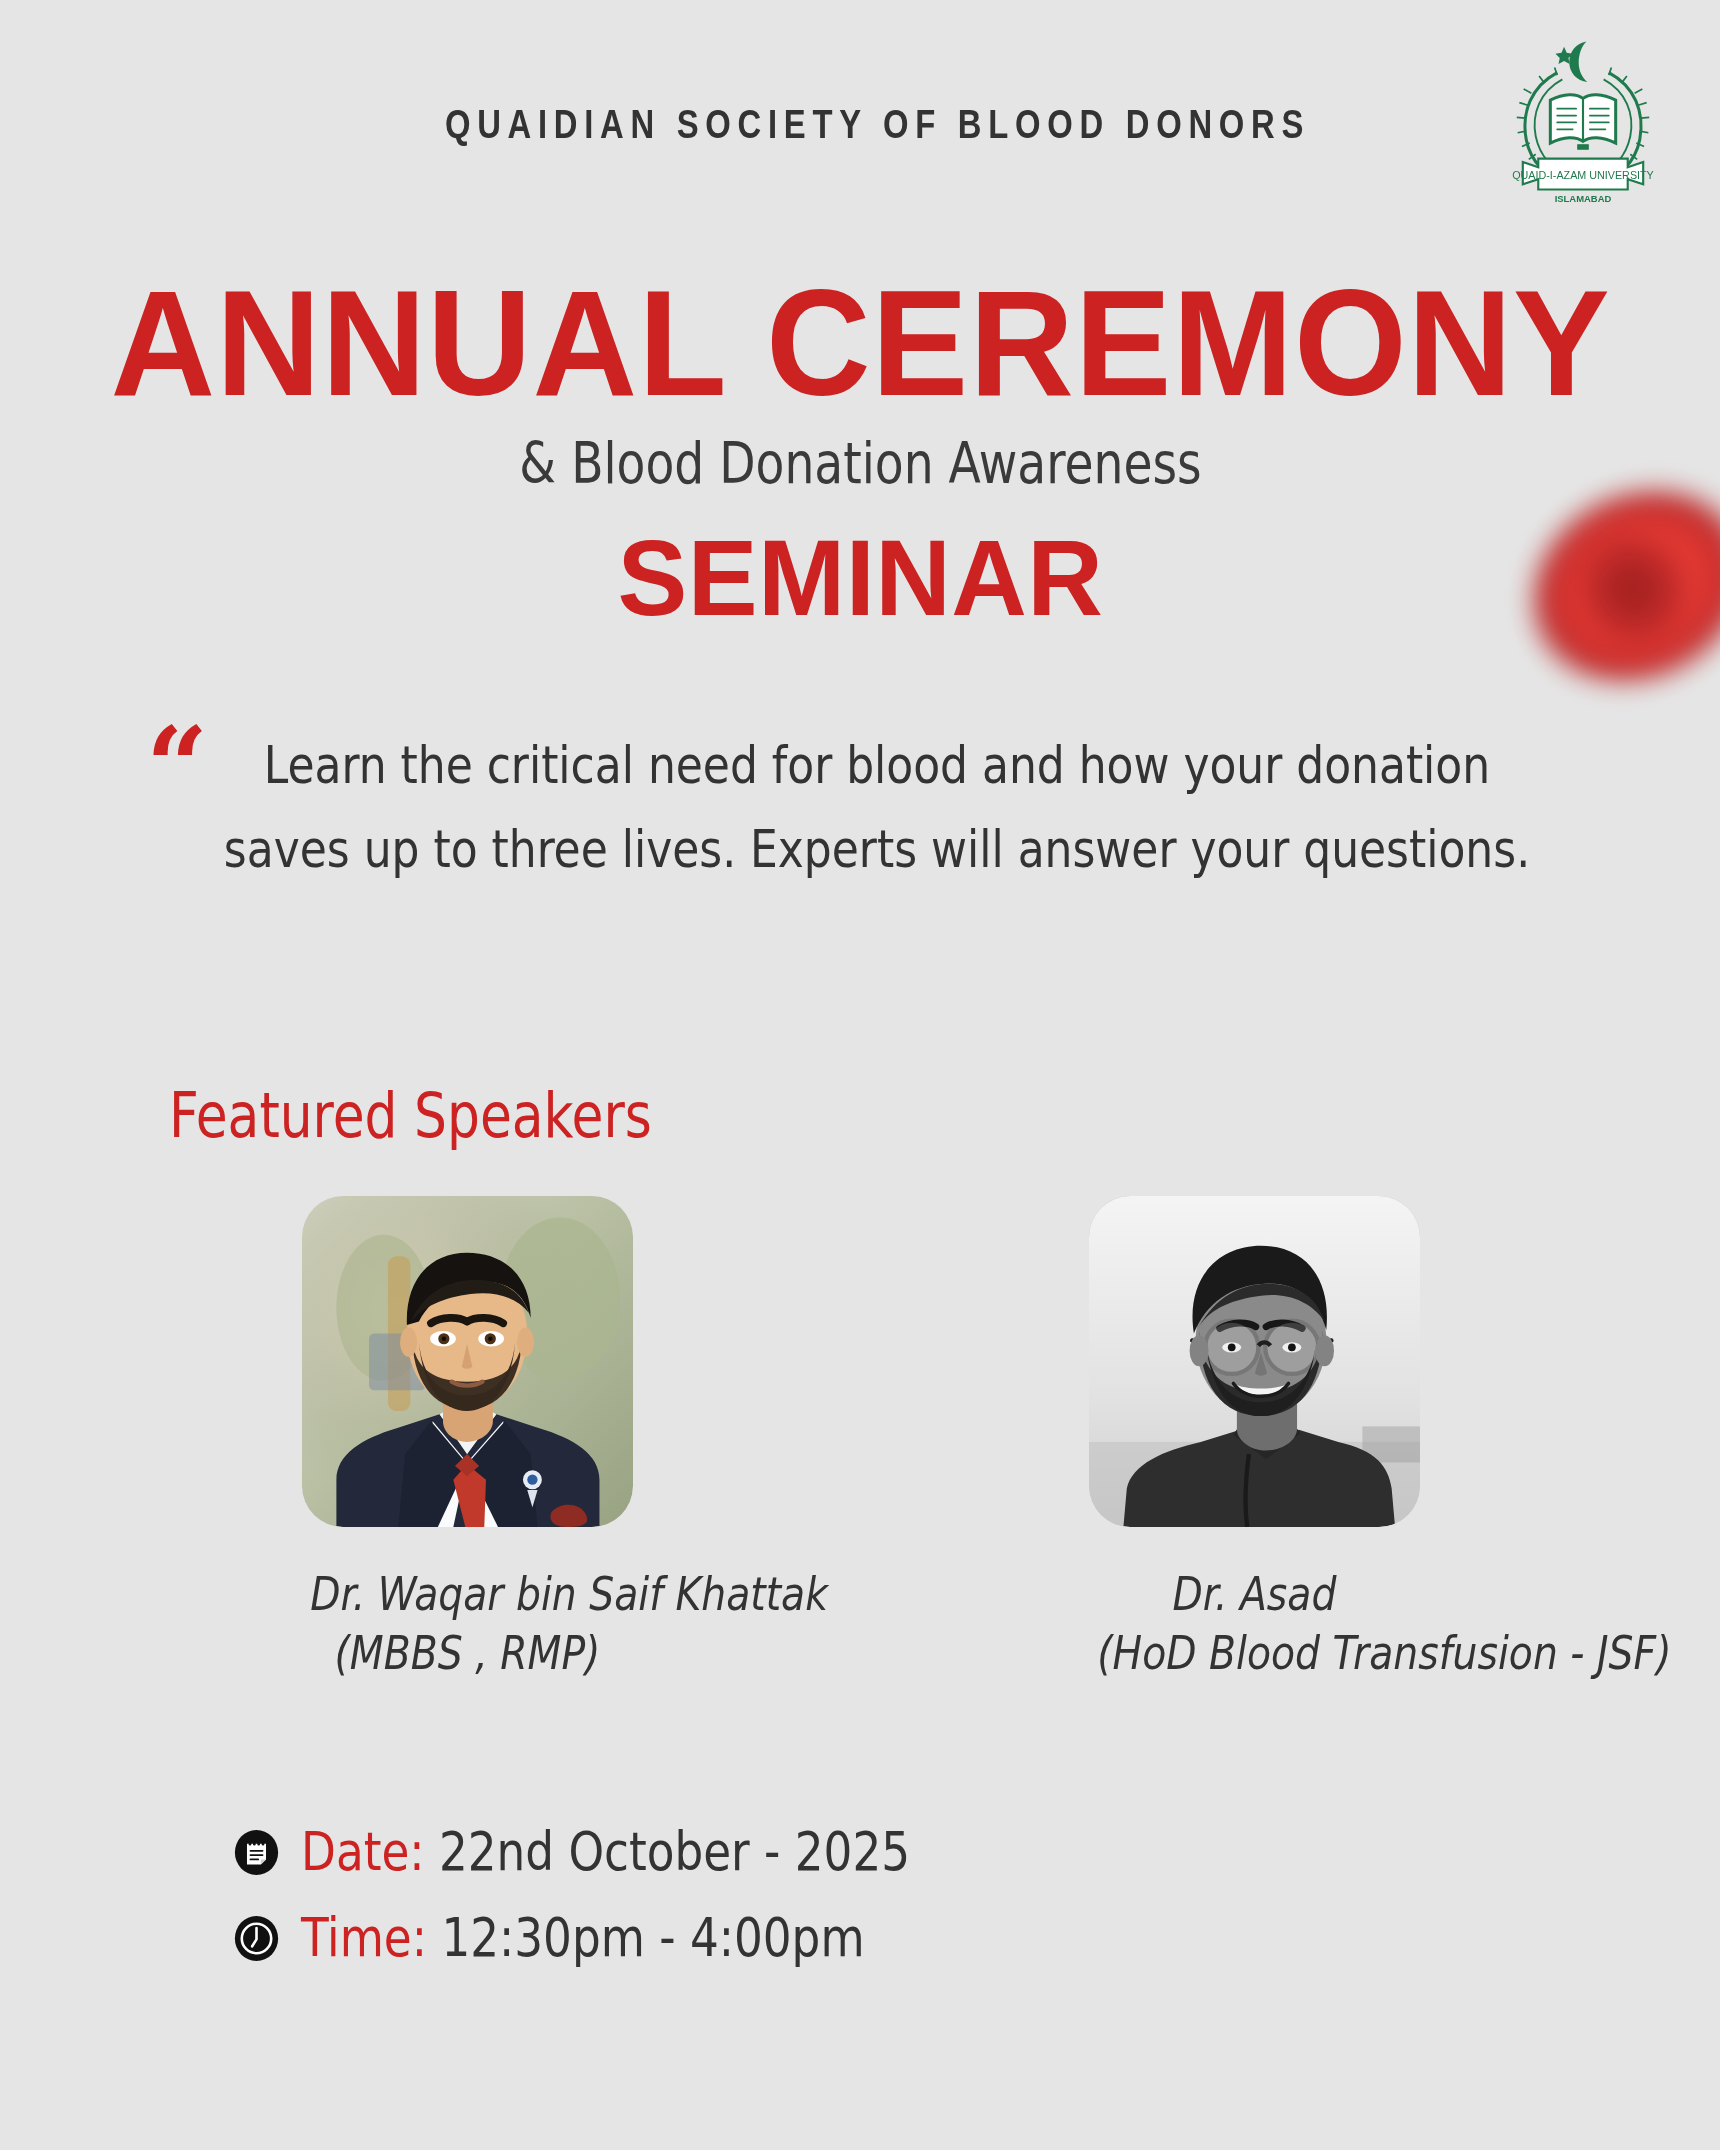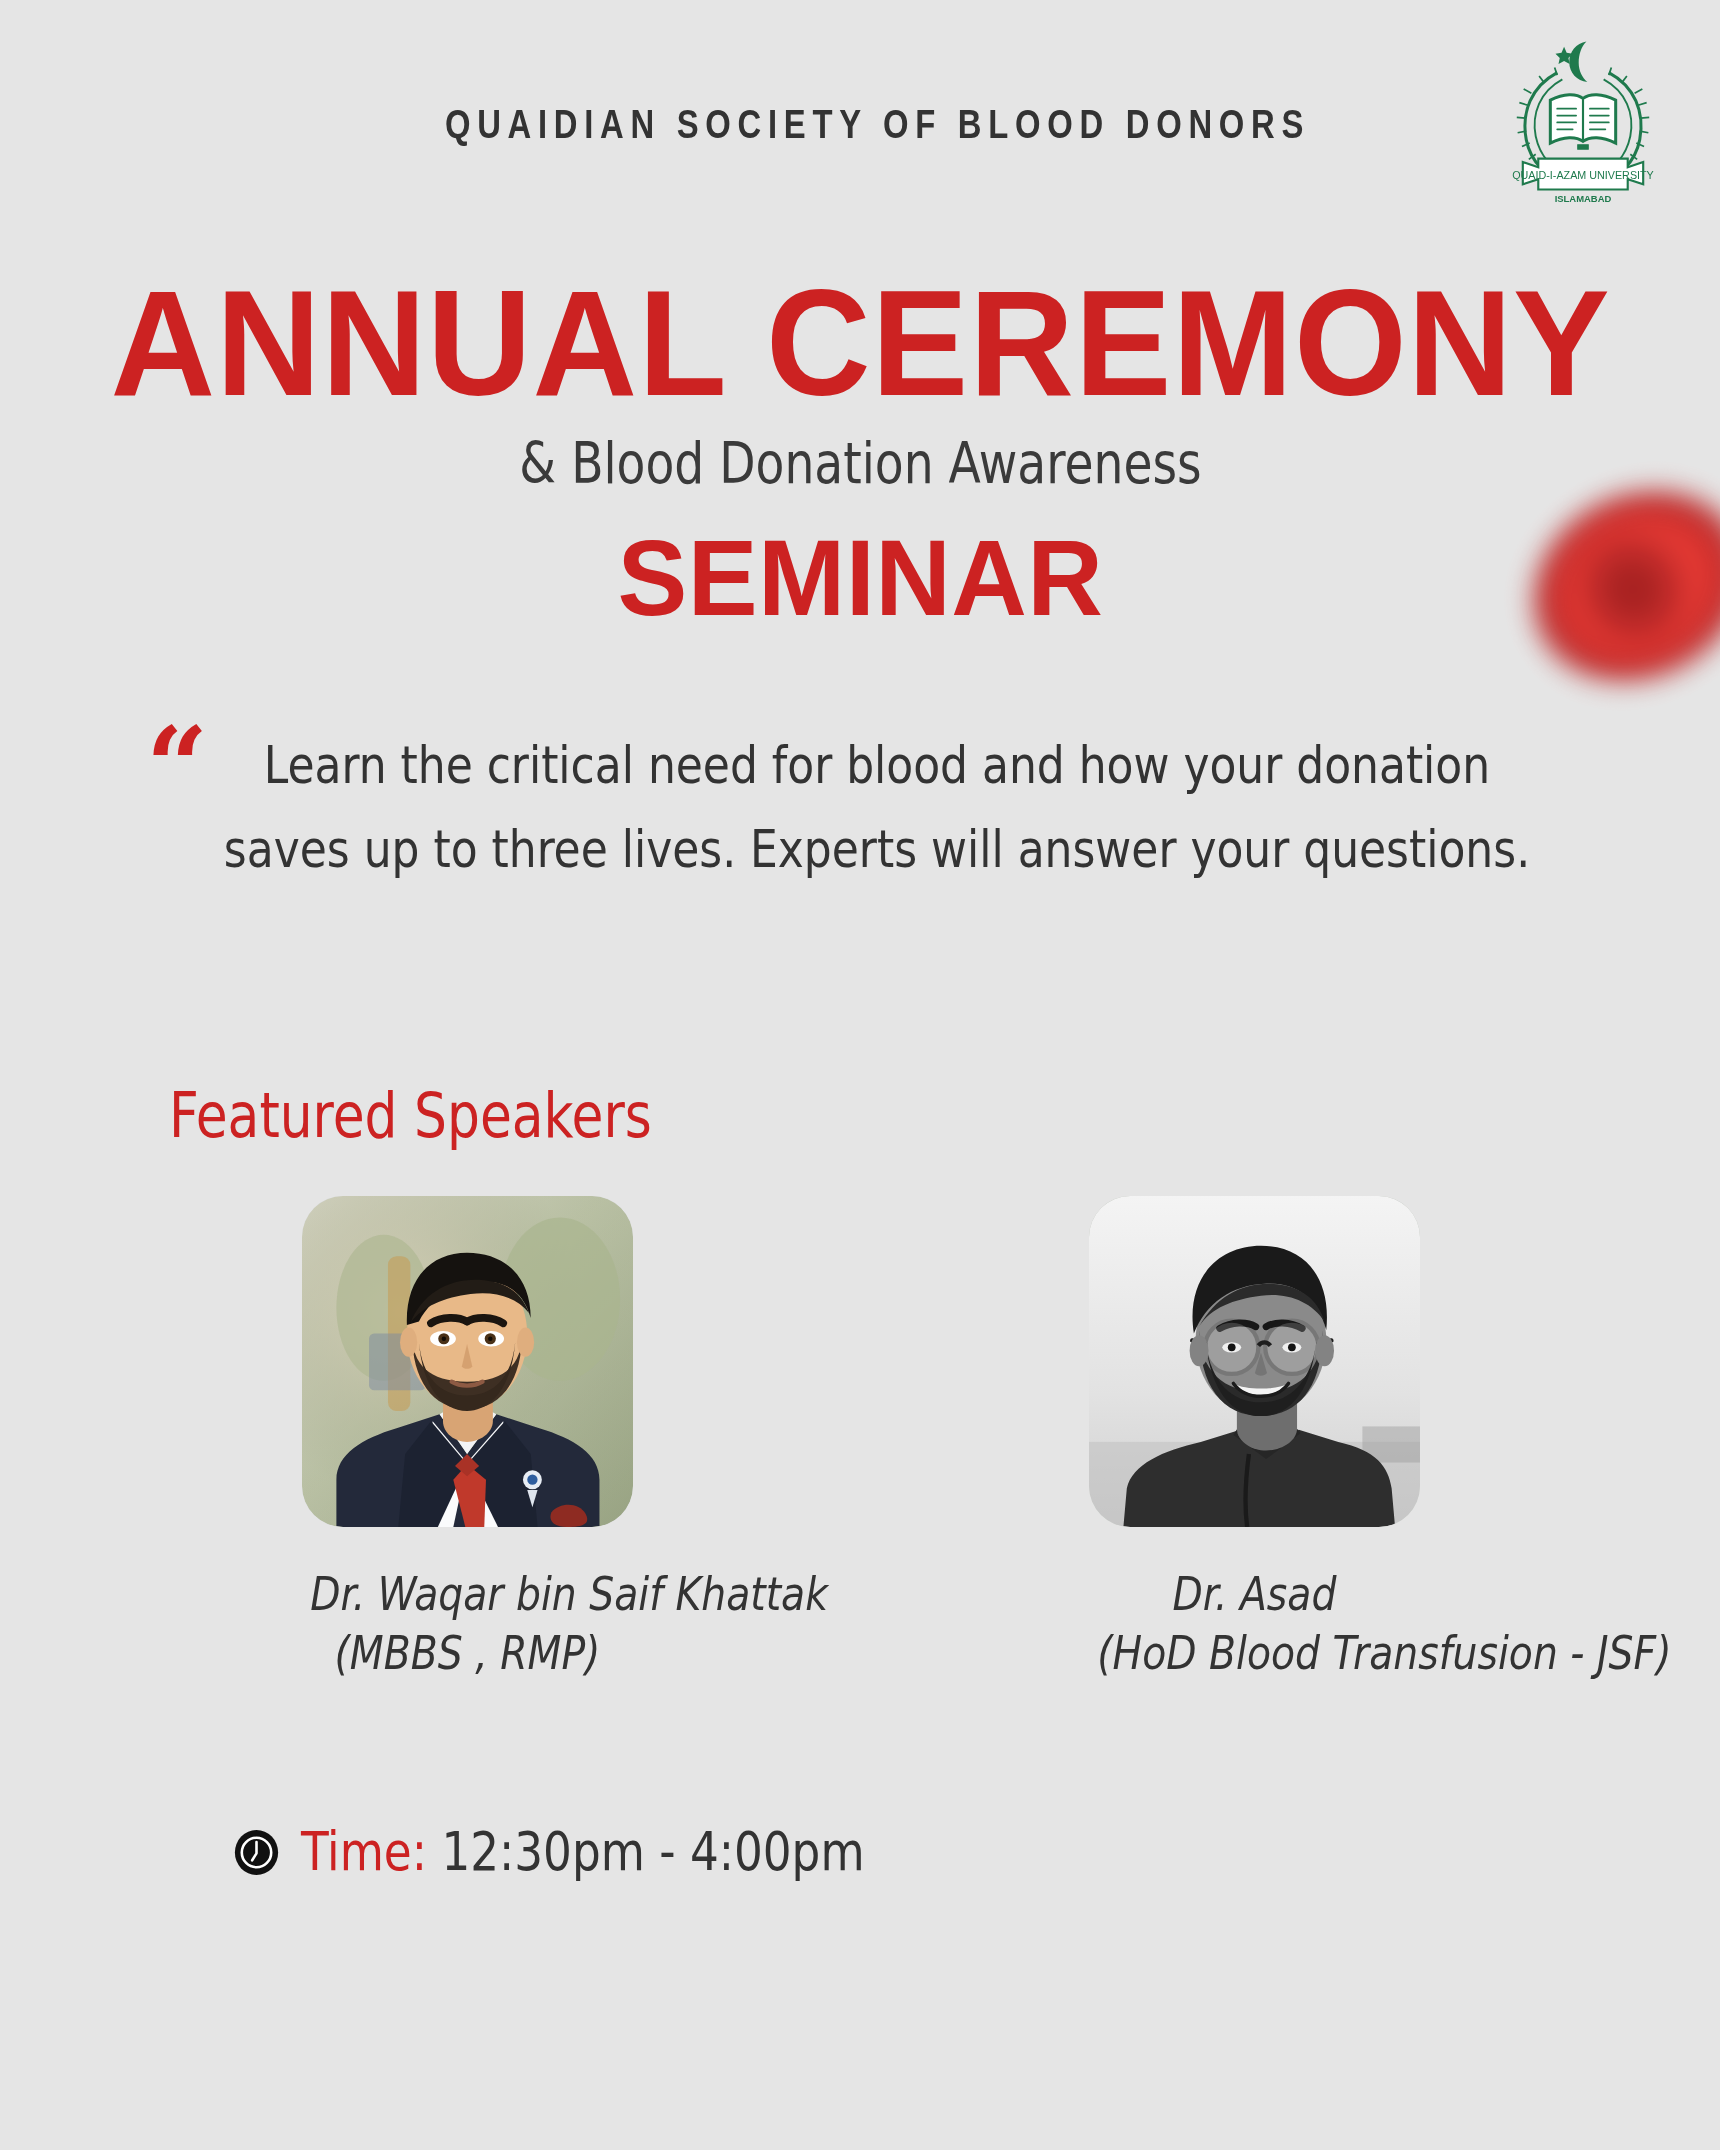--- a/index.html
+++ b/index.html
@@ -454,20 +454,41 @@
         </svg>
       </div>
       <div class="speaker-name">Dr. Asad</div>
       <div class="speaker-credential">(HoD Blood Transfusion - JSF)</div>
     </div>
   </div>
 
   <div class="details">
 
 
+    <div class="detail-row">
+      <span class="detail-icon">
+        <svg viewBox="0 0 52 52" xmlns="http://www.w3.org/2000/svg">
+          <ellipse cx="26" cy="26" rx="25" ry="26" fill="#111111"></ellipse>
+          <path d="M15 16 L15 40 L31 40 L37 34 L37 16 Z" fill="#ffffff"></path>
+          <path d="M31 40 L31 34 L37 34 Z" fill="#cfcfcf"></path>
+          <g fill="#111111">
+            <rect x="17" y="11" width="3" height="7" rx="1.4"></rect>
+            <rect x="22" y="11" width="3" height="7" rx="1.4"></rect>
+            <rect x="27" y="11" width="3" height="7" rx="1.4"></rect>
+            <rect x="32" y="11" width="3" height="7" rx="1.4"></rect>
+          </g>
+          <g stroke="#111111" stroke-width="2" stroke-linecap="round">
+            <path d="M19 24 h14 M19 29 h14 M19 34 h9"></path>
+          </g>
+        </svg>
+      </span>
+      <span class="detail-text">
+        <span class="detail-label">Date</span><span class="detail-label">: </span><span class="detail-value">22nd October - 2025</span>
+      </span>
+    </div>
 
     <div class="detail-row">
       <span class="detail-icon">
         <svg viewBox="0 0 52 52" xmlns="http://www.w3.org/2000/svg">
           <ellipse cx="26" cy="26" rx="25" ry="26" fill="#111111"></ellipse>
           <circle cx="26" cy="26" r="17" fill="none" stroke="#ffffff" stroke-width="3"></circle>
           <path d="M26 14 L26 27 L21 35" stroke="#ffffff" stroke-width="3" fill="none" stroke-linecap="round" stroke-linejoin="round"></path>
         </svg>
       </span>
       <span class="detail-text">

